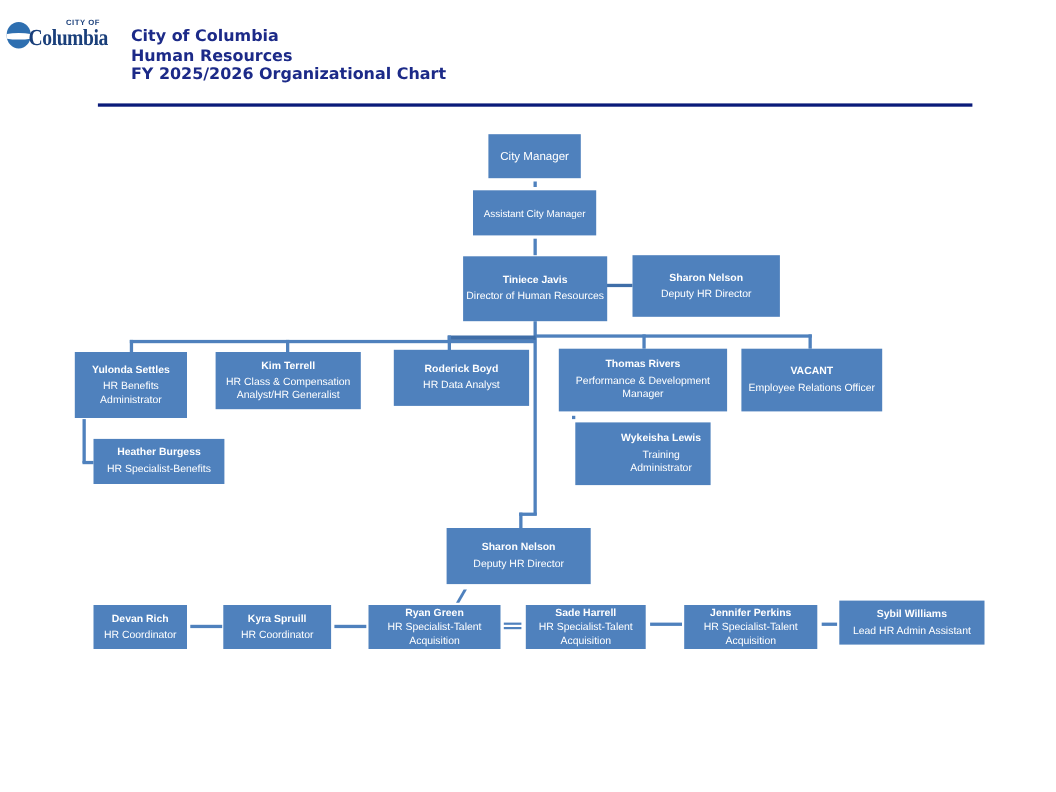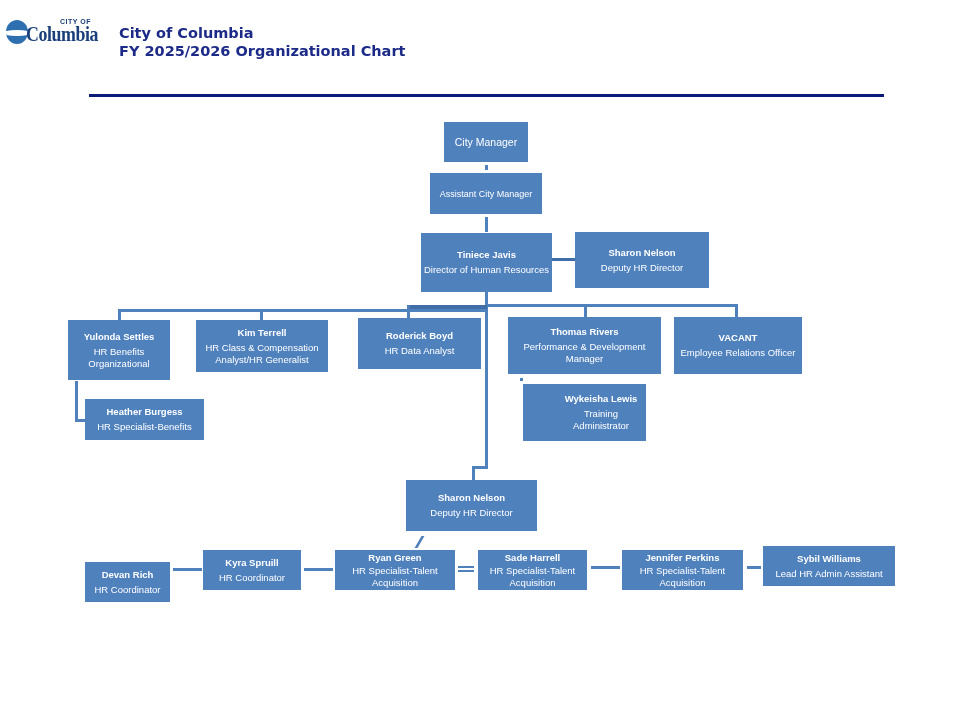--- a/index.html
+++ b/index.html
@@ -20,20 +20,21 @@
 </head>
 <body>
 
 <div class="logo">
   <div class="logo-wave"></div>
   <span class="logo-cityof">CITY OF</span>
   <span class="logo-text">Columbia</span>
 </div>
 <div class="title-block">
   <div>City of Columbia</div>
+  <div>Human Resources</div>
   <div>FY 2025/2026 Organizational  Chart</div>
 </div>
 <div class="title-rule"></div>
 
 <div class="ln" style="left:485px;top:165px;width:3px;height:5px;"></div>
 <div class="ln" style="left:485px;top:217px;width:3px;height:15px;"></div>
 <div class="ln dk" style="left:551px;top:258px;width:24px;height:3px;"></div>
 <div class="ln" style="left:485px;top:292px;width:3px;height:176px;"></div>
 <div class="ln" style="left:118px;top:309px;width:369px;height:3px;"></div>
 <div class="ln dk" style="left:407px;top:305px;width:80px;height:4px;"></div>
@@ -66,21 +67,21 @@
   <span class="nm">Tiniece Javis</span>
   <span class="tt">Director of Human Resources</span>
 </div>
 <div class="box" style="left:575px;top:232px;width:134px;height:56px;">
   <span class="nm">Sharon Nelson</span>
   <span class="tt">Deputy HR Director</span>
 </div>
 
 <div class="box" style="left:68px;top:320px;width:102px;height:60px;">
   <span class="nm">Yulonda Settles</span>
-  <span class="tt">HR Benefits Organizational</span>
+  <span class="tt">HR Benefits Administrator</span>
 </div>
 <div class="box" style="left:196px;top:320px;width:132px;height:52px;">
   <span class="nm">Kim Terrell</span>
   <span class="tt">HR Class &amp; Compensation Analyst/HR Generalist</span>
 </div>
 <div class="box" style="left:346px;top:318px;width:123px;height:51px;margin-left:12px;">
   <span class="nm">Roderick Boyd</span>
   <span class="tt">HR Data Analyst</span>
 </div>
 <div class="box" style="left:508px;top:317px;width:153px;height:57px;">
@@ -99,21 +100,21 @@
 <div class="box" style="left:523px;top:384px;width:123px;height:57px;padding-left:35px;">
   <span class="nm">Wykeisha Lewis</span>
   <span class="tt">Training Administrator</span>
 </div>
 
 <div class="box" style="left:406px;top:480px;width:131px;height:51px;">
   <span class="nm">Sharon Nelson</span>
   <span class="tt">Deputy HR Director</span>
 </div>
 
-<div class="box" style="left:85px;top:550px;width:85px;height:40px;margin-top:12px;">
+<div class="box" style="left:85px;top:550px;width:85px;height:40px;">
   <span class="nm">Devan Rich</span>
   <span class="tt">HR Coordinator</span>
 </div>
 <div class="box" style="left:203px;top:550px;width:98px;height:40px;">
   <span class="nm">Kyra  Spruill</span>
   <span class="tt">HR Coordinator</span>
 </div>
 <div class="box" style="left:335px;top:550px;width:120px;height:40px;">
   <span class="nm" style="margin-bottom:1px;">Ryan Green</span>
   <span class="tt">HR Specialist-Talent Acquisition</span>

